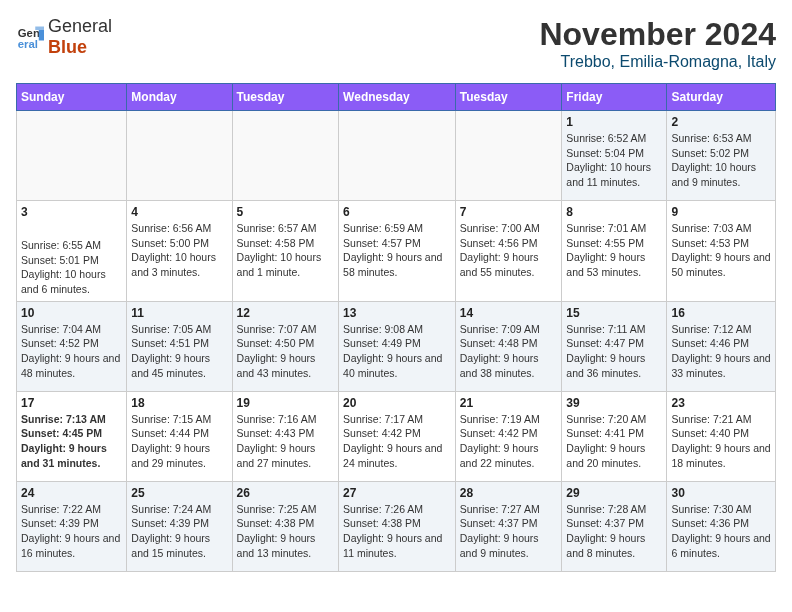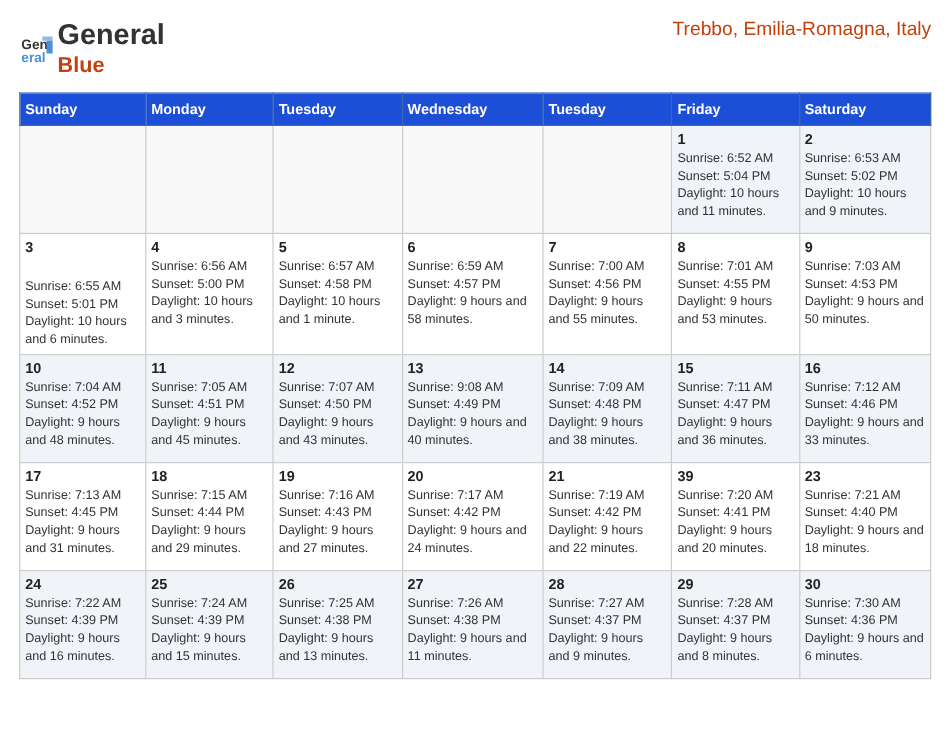--- a/index.html
+++ b/index.html
@@ -28,29 +28,29 @@
     .title-area {
       text-align: right;
     }
     .month-title {
       font-size: 32px;
       font-weight: bold;
       color: #333;
     }
     .location-title {
       font-size: 16px;
-      color: #c2410c;
+      color: #0c4a6e;
     }
     .calendar {
       width: 100%;
       border-collapse: collapse;
       font-size: 11px;
     }
     .calendar th {
-      background-color: #1d4ed8;
+      background-color: #8b5cf6;
       color: #fff;
       padding: 6px 4px;
       text-align: left;
       font-size: 12px;
       font-weight: bold;
       border: 1px solid #3a6aaa;
     }
     .calendar td {
       border: 1px solid #ccc;
       padding: 4px;
@@ -81,25 +81,26 @@
 
 <div class="header-area">
   <div class="logo">
     <svg class="logo-icon" viewBox="0 0 32 32" xmlns="http://www.w3.org/2000/svg">
       <text x="2" y="16" font-size="13" font-weight="bold" fill="#333">Gen</text>
       <text x="2" y="28" font-size="13" font-weight="bold" fill="#4a90d9">eral</text>
       <polygon points="26,8 32,8 32,20 26,20" fill="#4a90d9"></polygon>
       <polygon points="22,4 32,4 32,8 22,8" fill="#4a90d9" opacity="0.6"></polygon>
     </svg>
     <div>
-      <span style="font-size:24px;font-weight:bold;color:#333;">General</span><br>
+      <span style="font-size:18px;font-weight:normal;color:#333;">General</span><br>
       <span style="font-size:18px;font-weight:bold;color:#c2410c;">Blue</span>
     </div>
   </div>
   <div class="title-area">
+    <div class="month-title">November 2024</div>
     <div class="location-title">Trebbo, Emilia-Romagna, Italy</div>
   </div>
 </div>
 
 <table class="calendar">
   <thead>
     <tr id="header-row">
     <th>Sunday</th>
         <th>Monday</th>
         <th>Tuesday</th>
@@ -213,21 +214,21 @@
         <td class="shaded">
           <div class="day-number">16</div>
           <div class="day-info" style="white-space: pre-line;">Sunrise: 7:12 AM
 Sunset: 4:46 PM
 Daylight: 9 hours and 33 minutes.</div>
         </td>
       </tr>
       <tr>
         <td>
           <div class="day-number">17</div>
-          <div class="day-info" style="white-space: pre-line;">Sunrise: 7:13 AM
+          <div class="day-info" style="white-space: pre-line; font-weight: bold;">Sunrise: 7:13 AM
 Sunset: 4:45 PM
 Daylight: 9 hours and 31 minutes.</div>
         </td>
         <td>
           <div class="day-number">18</div>
           <div class="day-info" style="white-space: pre-line;">Sunrise: 7:15 AM
 Sunset: 4:44 PM
 Daylight: 9 hours and 29 minutes.</div>
         </td>
         <td>

